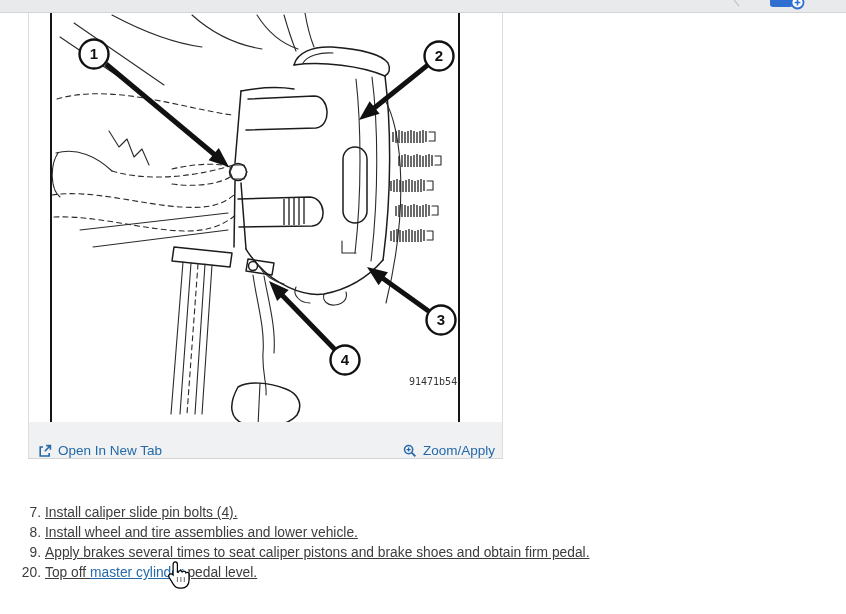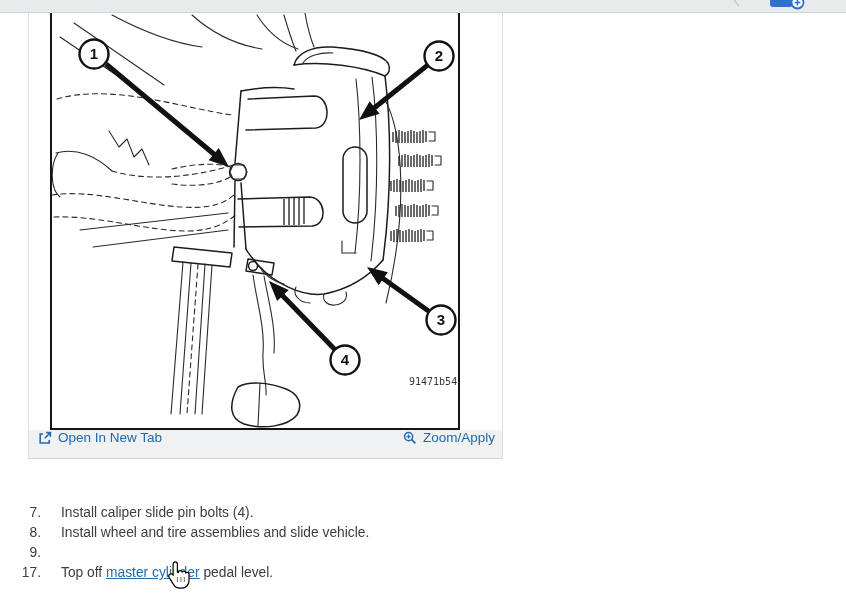--- a/index.html
+++ b/index.html
@@ -23,35 +23,35 @@
   }
   .figure-box{
     position:absolute;left:21px;top:0;width:406px;height:415px;
     border-left:2px solid #151515;border-right:2px solid #151515;border-bottom:2px solid #151515;
     background:#ffffff;
   }
   .figure-box svg{display:block;}
   .panel-footer{
     position:absolute;left:0;right:0;bottom:0;height:28px;
     background:#f0f1f2;
-    display:flex;align-items:flex-start;justify-content:space-between;
-    padding:0 7px 0 9px;
+    display:flex;align-items:flex-end;justify-content:space-between;
+    padding:8px 7px 0 9px;
   }
   .panel-link{
     display:flex;align-items:center;gap:6px;
     color:#2469a9;font-size:13.5px;cursor:pointer;text-decoration:none;
   }
   
   .instructions{
     position:absolute;left:0;top:503px;width:760px;
     color:#3d3d3d;font-size:13.8px;
   }
   .instr-row{display:flex;line-height:20px;}
   .instr-num{width:41px;text-align:right;flex:none;}
-  .instr-text{margin-left:20px;}
+  .instr-text{margin-left:4px;text-decoration:underline;}
   .text-link{color:#2469a9;text-decoration:underline;cursor:pointer;}
   
   .cursor{position:absolute;left:167px;top:561px;pointer-events:none;}
   
   .la{stroke:#1c1c1c;fill:none;stroke-width:1.5;stroke-linecap:round;stroke-linejoin:round;}
   .la-thin{stroke:#2a2a2a;fill:none;stroke-width:1.1;stroke-linecap:round;stroke-linejoin:round;}
   .la-dash{stroke:#2a2a2a;fill:none;stroke-width:1.1;stroke-dasharray:5 4;stroke-linecap:round;}
   .fins{stroke:#1c1c1c;fill:none;stroke-width:1.3;}
   .arrow{stroke:#111;stroke-width:5;stroke-linecap:butt;}
   .arrow-head{fill:#111;stroke:none;}
@@ -209,27 +209,28 @@
   </div>
 </div>
 
 <div class="instructions">
   <div class="instr-row">
     <div class="instr-num">7.</div>
     <div class="instr-text">Install caliper slide pin bolts (4).</div>
   </div>
   <div class="instr-row">
     <div class="instr-num">8.</div>
-    <div class="instr-text">Install wheel and tire assemblies and slide vehicle.</div>
+    <div class="instr-text">Install wheel and tire assemblies and lower vehicle.</div>
   </div>
   <div class="instr-row">
     <div class="instr-num">9.</div>
-  </div>
-  <div class="instr-row">
-    <div class="instr-num">17.</div>
+    <div class="instr-text">Apply brakes several times to seat caliper pistons and brake shoes and obtain firm pedal.</div>
+  </div>
+  <div class="instr-row">
+    <div class="instr-num">20.</div>
     <div class="instr-text"><span>Top off </span><a class="text-link">master cylinder</a><span> pedal level.</span></div>
   </div>
 </div>
 
 <svg class="cursor" width="24" height="30" viewBox="0 0 24 30">
   <path d="M8.2 0.9 C9.6 0.9 10.4 1.9 10.4 3.4 L10.4 11.2 L11.3 11.3 C11.5 10.4 12.3 9.7 13.3 9.7 C14.2 9.7 14.9 10.2 15.2 11 C15.6 10.5 16.2 10.2 16.9 10.2 C17.9 10.2 18.7 10.9 18.9 11.8 C19.2 11.5 19.7 11.3 20.2 11.3 C21.3 11.3 22 12.1 22 13.3 L22 19.4 C22 23.9 18.9 27.2 14.6 27.2 L12.8 27.2 C9.9 27.2 7.9 25.8 6.4 23.4 L2.1 16.4 C1.4 15.2 1.7 13.9 2.8 13.2 C3.8 12.6 5 12.9 5.9 13.9 L6.1 14.1 L6.1 3.4 C6.1 1.9 6.9 0.9 8.2 0.9 Z" fill="#ffffff" stroke="#000000" stroke-width="1.2"></path>
   <path d="M10.4 16 V21 M13.9 16 V21 M17.3 16 V21" stroke="#000" stroke-width="0.9" fill="none" opacity="0.65"></path>
 </svg>
 
 </body></html>

